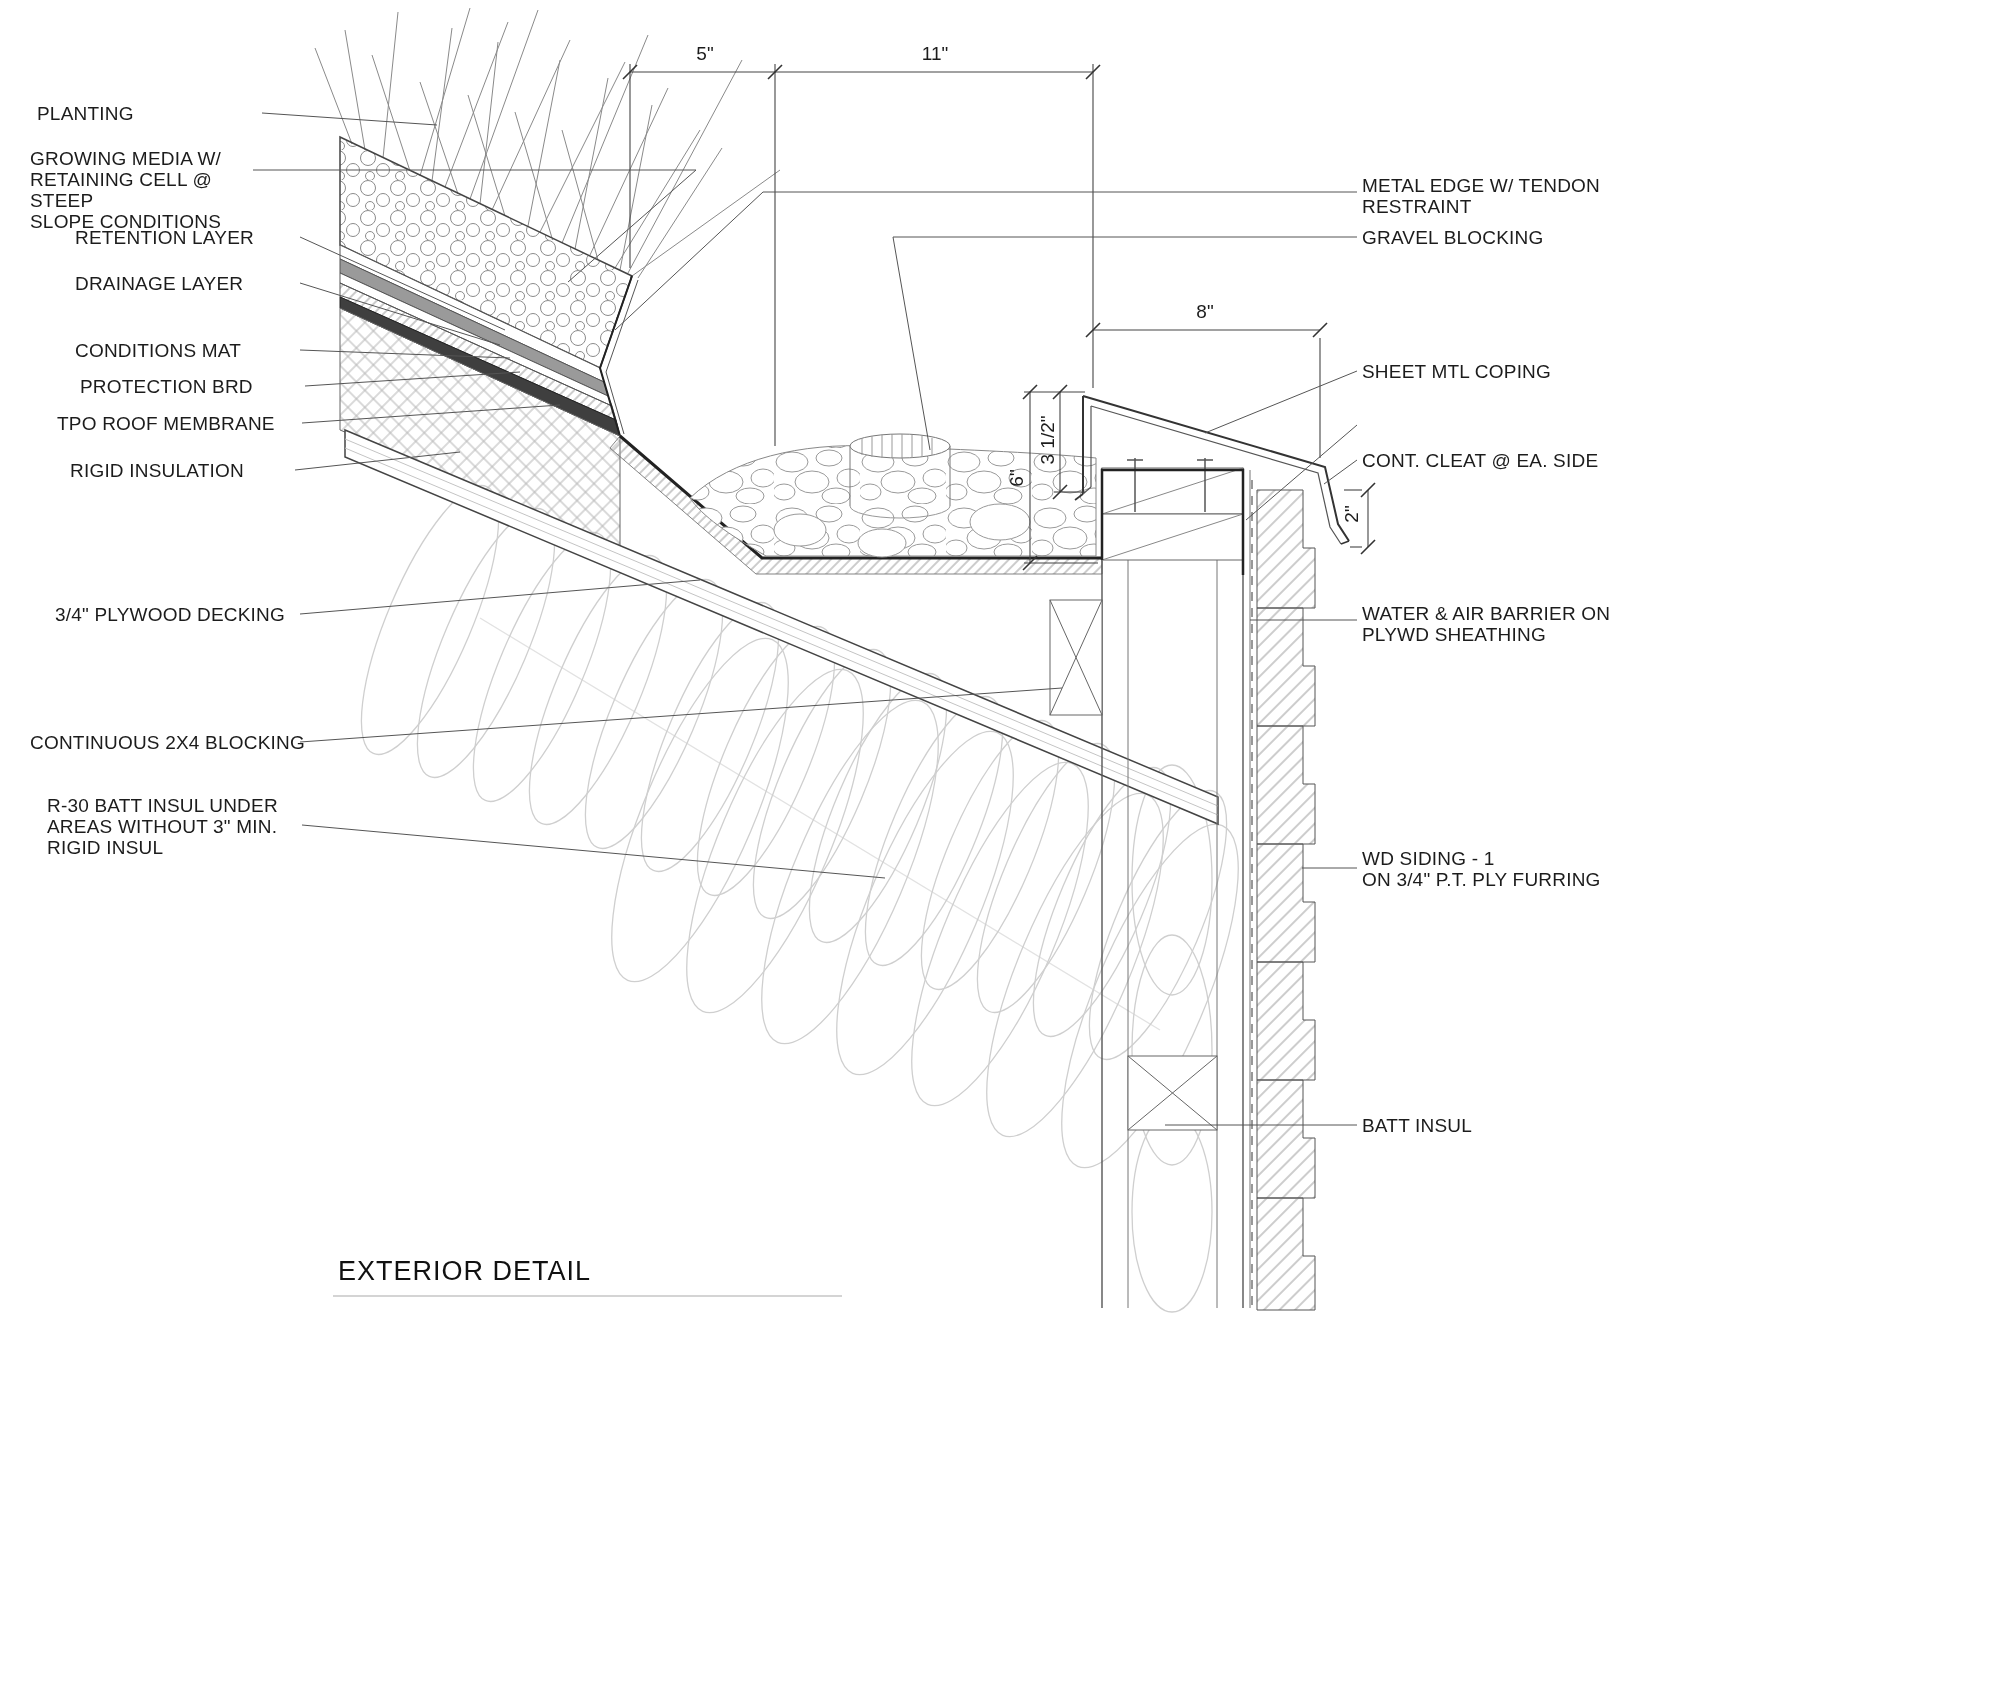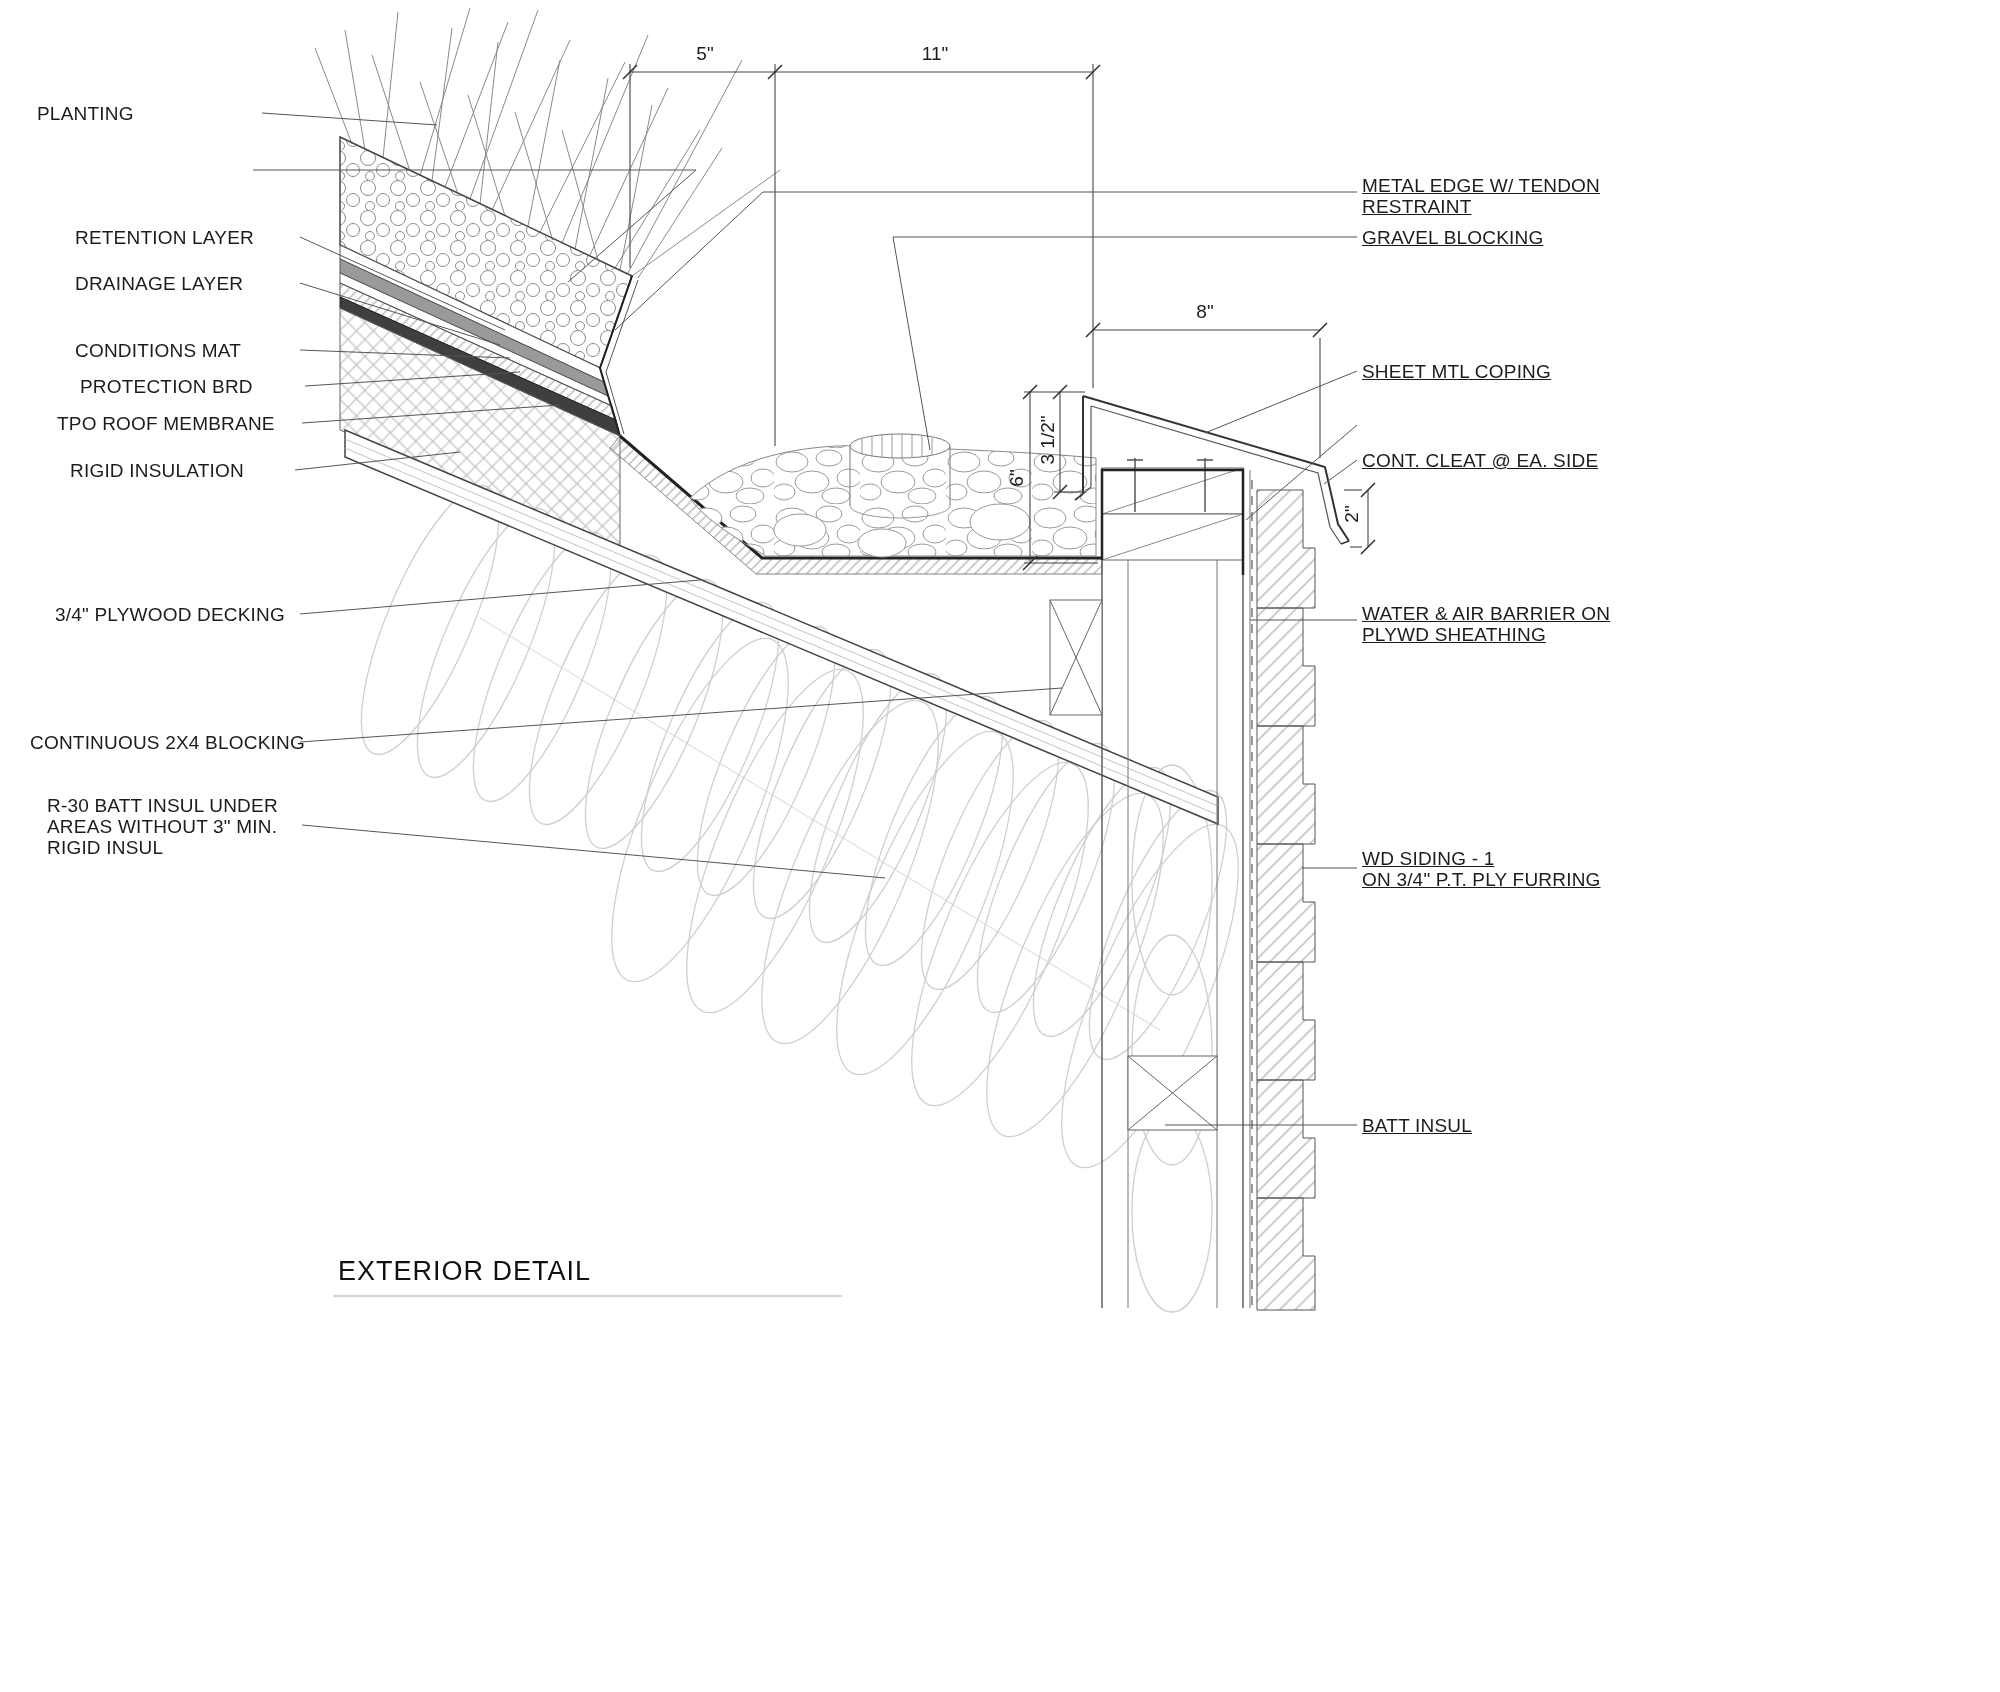--- a/index.html
+++ b/index.html
@@ -6,21 +6,21 @@
   .canvas{
     position:relative;width:2000px;height:1692px;background:#fff;overflow:hidden;
     font-family:"Liberation Sans", sans-serif;color:#1c1c1c;
   }
   svg{position:absolute;inset:0;}
   .lbl{
     position:absolute;font-size:19px;line-height:21px;letter-spacing:.2px;
     white-space:pre-line;color:#1c1c1c;
   }
   .lbl.l{text-align:left;}
-  .lbl.r{text-align:left;text-decoration:underline;}
+  .lbl.r{text-align:left;}
   .dim{
     position:absolute;font-size:19px;line-height:20px;text-align:center;color:#1c1c1c;
   }
   .dim.v{transform:rotate(-90deg);}
   .title{
     position:absolute;left:338px;top:1256px;font-size:27px;letter-spacing:1px;color:#111;text-align:center;
   }
 </style>
 </head>
 <body>
@@ -258,20 +258,23 @@
     <polyline points="1357,460 1324,484"></polyline>
     <polyline points="1357,620 1250,620"></polyline>
     <polyline points="1357,868 1302,868"></polyline>
     <polyline points="1357,1125 1165,1125"></polyline>
   </g>
 
   <line x1="333" y1="1296" x2="842" y2="1296" stroke="#aaa" stroke-width="1.2"></line>
 </svg>
 
 <div class="lbl l" style="left:37px;top:103px;width:220px">PLANTING</div>
+<div class="lbl l" style="left:30px;top:148px;width:220px">GROWING MEDIA W/
+RETAINING CELL @ STEEP
+SLOPE CONDITIONS</div>
 <div class="lbl l" style="left:75px;top:227px;width:220px">RETENTION LAYER</div>
 <div class="lbl l" style="left:75px;top:273px;width:220px">DRAINAGE LAYER</div>
 <div class="lbl l" style="left:75px;top:340px;width:220px">CONDITIONS MAT</div>
 <div class="lbl l" style="left:80px;top:376px;width:220px">PROTECTION BRD</div>
 <div class="lbl l" style="left:57px;top:413px;width:240px">TPO ROOF MEMBRANE</div>
 <div class="lbl l" style="left:70px;top:460px;width:220px">RIGID INSULATION</div>
 <div class="lbl l" style="left:55px;top:604px;width:240px">3/4" PLYWOOD DECKING</div>
 <div class="lbl l" style="left:30px;top:732px;width:280px">CONTINUOUS 2X4 BLOCKING</div>
 <div class="lbl l" style="left:47px;top:795px;width:250px">R-30 BATT INSUL UNDER
 AREAS WITHOUT 3" MIN.

